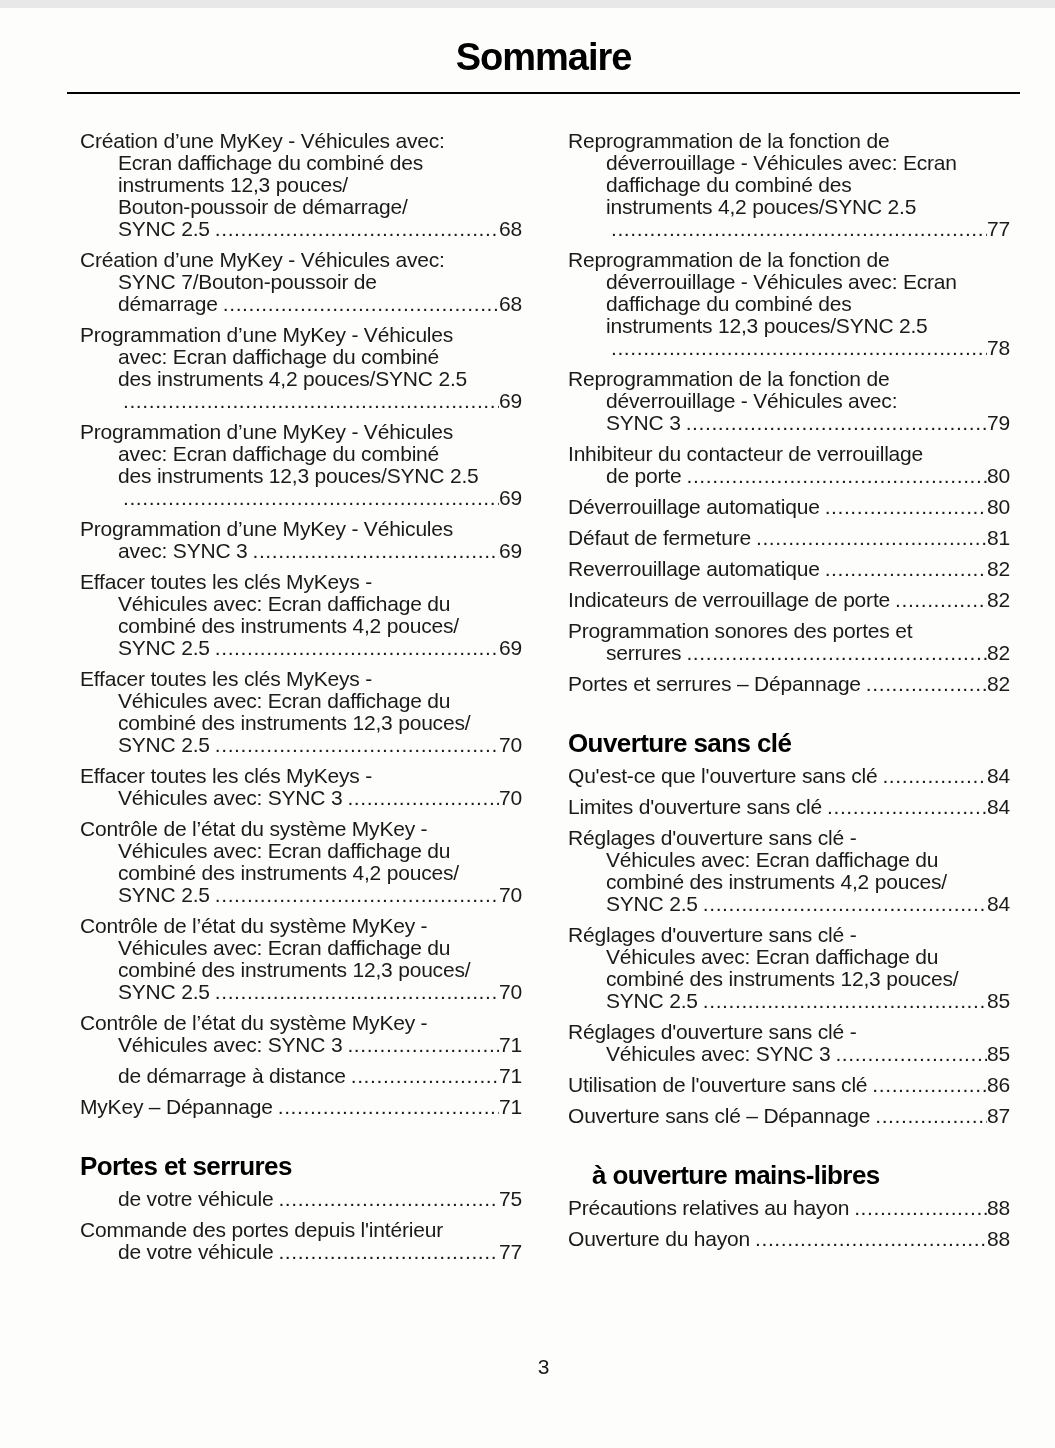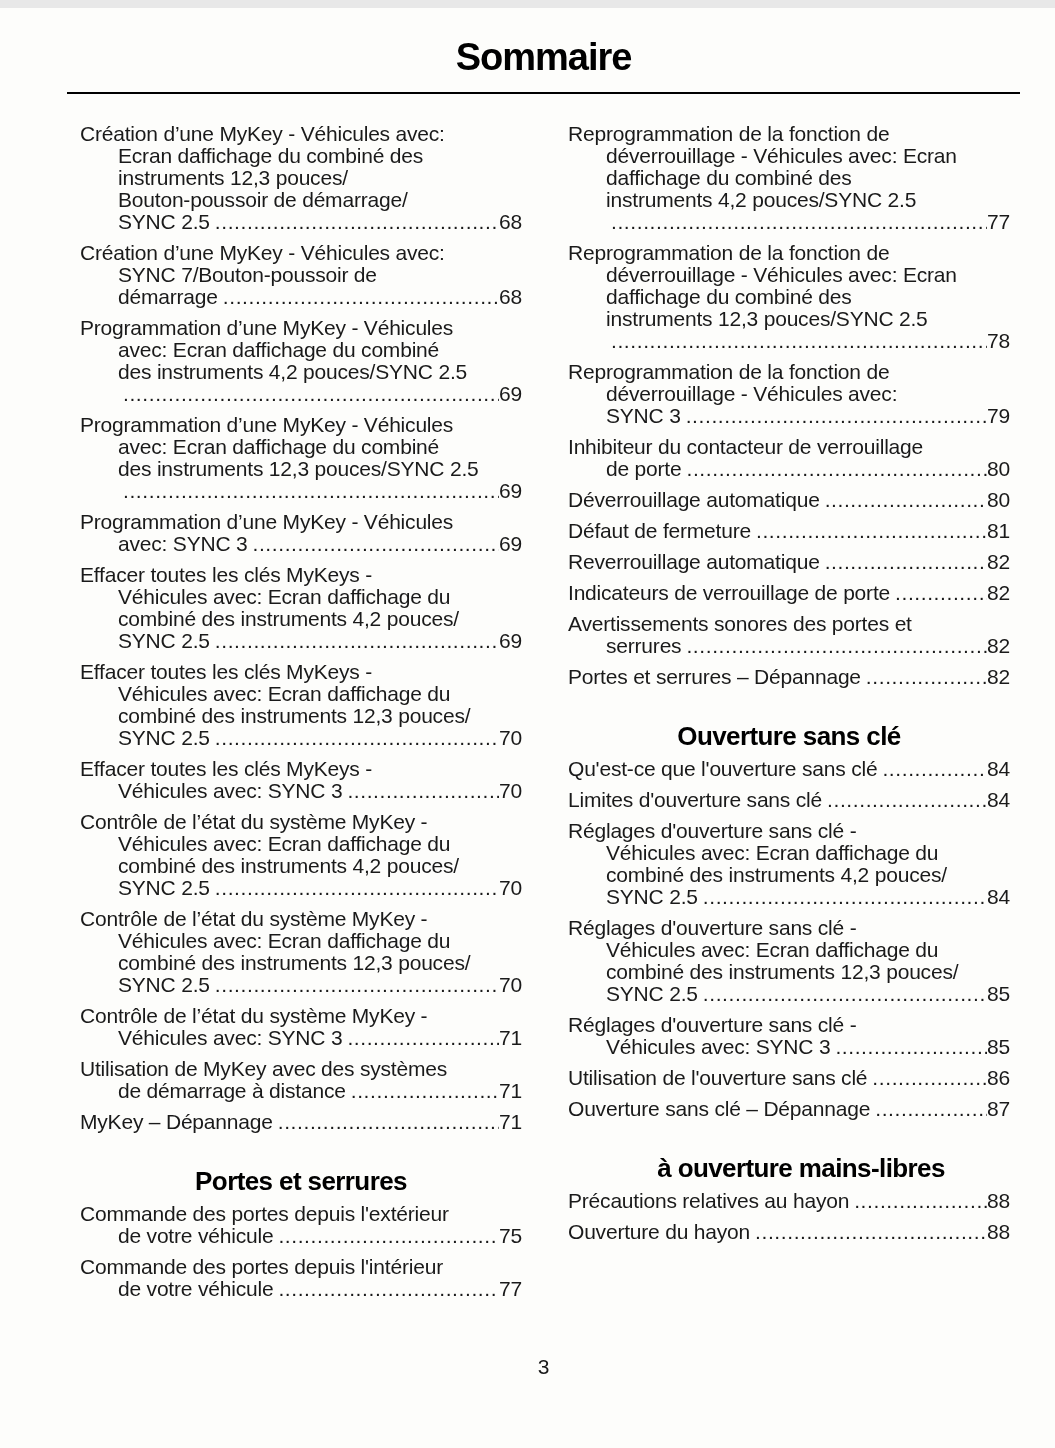--- a/index.html
+++ b/index.html
@@ -16,40 +16,39 @@
     position:absolute; top:28px; left:67px; width:953px;
     margin:0; text-align:center;
     font-size:38px; line-height:42px; font-weight:bold;
     letter-spacing:-1px; color:#000;
   }
   .rule {
     position:absolute; top:84px; left:67px; width:953px; height:2px;
     background:#000;
   }
   .col {
-    position:absolute; top:115px; width:442px;
+    position:absolute; top:122px; width:442px;
     font-size:21px; line-height:22px; letter-spacing:-0.2px;
   }
   .col-left  { left:80px; }
   .col-right { left:568px; }
   .entry { margin:0 0 9px 0; }
   .line { white-space:nowrap; }
   .cont { padding-left:38px; }
   .leader { display:flex; align-items:baseline; }
   .leader .t { flex:0 0 auto; white-space:nowrap;text-align:center; }
   .leader .dots {
     flex:1 1 auto; min-width:0; overflow:hidden;
     white-space:nowrap; margin-left:5px; letter-spacing:0.6px;
   }
   .leader .pg { flex:0 0 auto; }
   .heading {
     font-weight:bold; color:#000;
     font-size:26px; line-height:30px; letter-spacing:-0.6px;
     margin:33px 0 7px 0;
-    text-align:center;
   }
   .heading div { white-space:nowrap; }
   .heading .h-cont { padding-left:24px; }
   .pageno {
     position:absolute; top:1347px; left:67px; width:953px;
     text-align:center; font-size:21px; color:#1a1a1a;
   }
 </style>
 </head>
 <body>
@@ -156,39 +155,37 @@
       </div>
       <div class="entry">
         <div class="line">Contrôle de l’état du système MyKey -</div>
         <div class="leader cont">
           <span class="t">Véhicules avec: SYNC 3</span>
           <span class="dots">..........................................................................................................................................................................</span>
           <span class="pg">71</span>
         </div>
       </div>
       <div class="entry">
-        <div class="line">Utilisation de MyKey avec des systèmes</div>
         <div class="leader cont">
           <span class="t">de démarrage à distance</span>
           <span class="dots">..........................................................................................................................................................................</span>
           <span class="pg">71</span>
         </div>
       </div>
       <div class="entry">
         <div class="leader">
           <span class="t">MyKey – Dépannage</span>
           <span class="dots">..........................................................................................................................................................................</span>
           <span class="pg">71</span>
         </div>
       </div>
       <div class="heading">
         <div>Portes et serrures</div>
       </div>
       <div class="entry">
-        <div class="line">Commande des portes depuis l'extérieur</div>
         <div class="leader cont">
           <span class="t">de votre véhicule</span>
           <span class="dots">..........................................................................................................................................................................</span>
           <span class="pg">75</span>
         </div>
       </div>
       <div class="entry">
         <div class="line">Commande des portes depuis l'intérieur</div>
         <div class="leader cont">
           <span class="t">de votre véhicule</span>
@@ -259,21 +256,21 @@
         </div>
       </div>
       <div class="entry">
         <div class="leader">
           <span class="t">Indicateurs de verrouillage de porte</span>
           <span class="dots">..........................................................................................................................................................................</span>
           <span class="pg">82</span>
         </div>
       </div>
       <div class="entry">
-        <div class="line">Avertissements sonores des portes et</div>
+        <div class="line">Programmation sonores des portes et</div>
         <div class="leader cont">
           <span class="t">serrures</span>
           <span class="dots">..........................................................................................................................................................................</span>
           <span class="pg">82</span>
         </div>
       </div>
       <div class="entry">
         <div class="leader">
           <span class="t">Portes et serrures – Dépannage</span>
           <span class="dots">..........................................................................................................................................................................</span>

